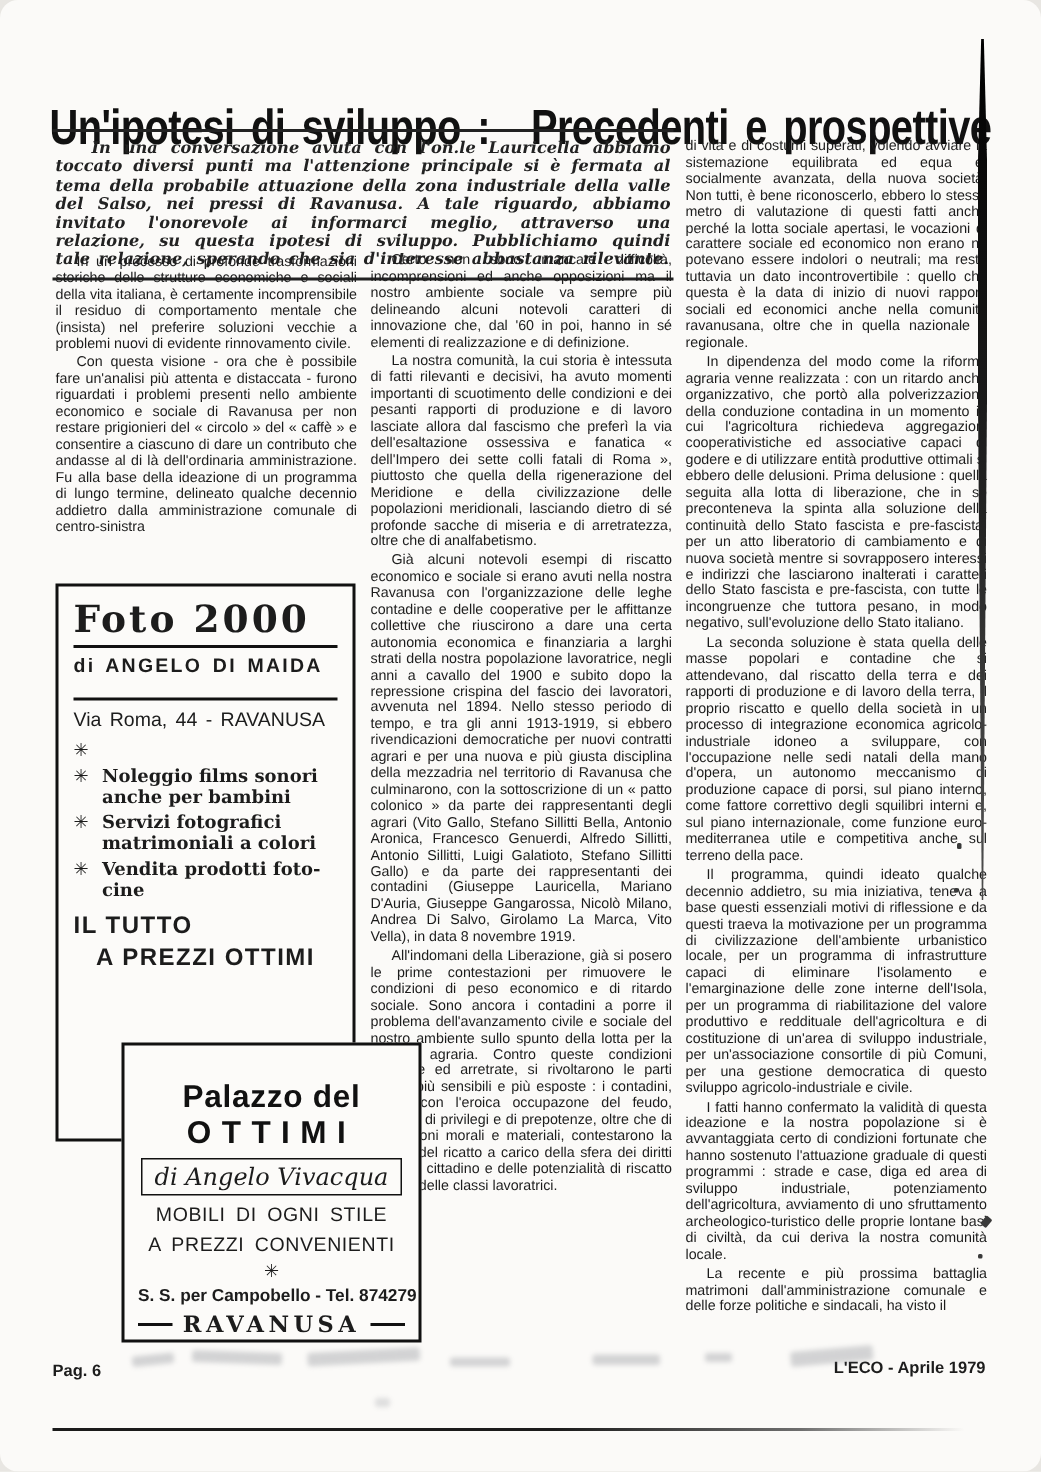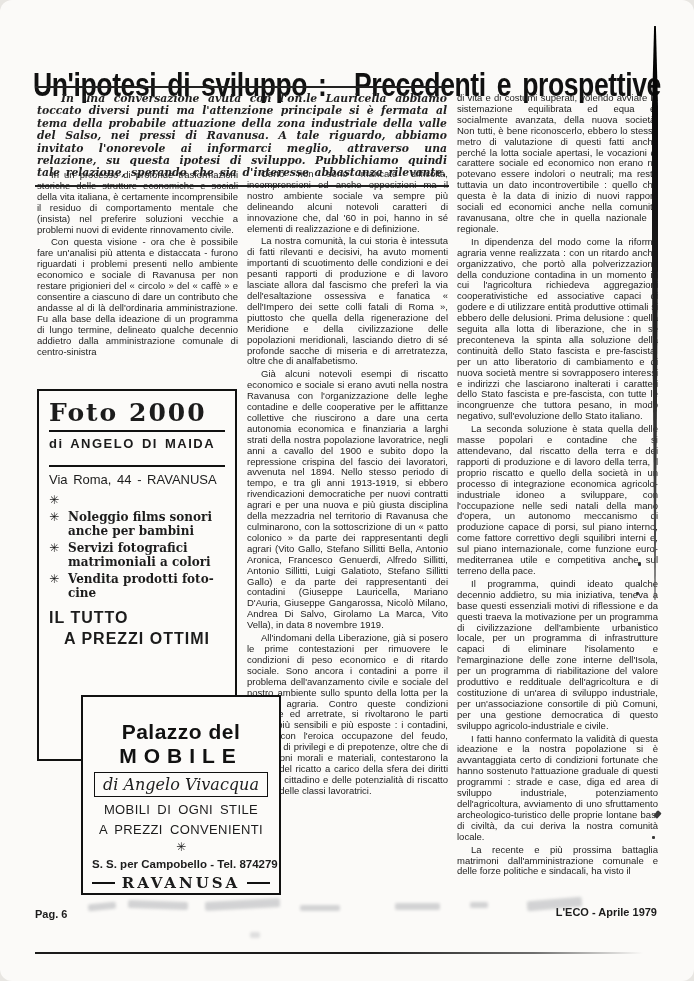--- a/index.html
+++ b/index.html
@@ -157,21 +157,21 @@
           <span class="star">✳</span>
           <span>Vendita prodotti foto-cine</span>
         </li>
       </ul>
     <div class="foto-tag1">IL TUTTO</div>
     <div class="foto-tag2">A PREZZI OTTIMI</div>
   </div>
 
   <div class="ad ad-palazzo">
     <div class="pal-t1">Palazzo del</div>
-    <div class="pal-t2">MOBILE</div>
+    <div class="pal-t2">OTTIMI</div>
     <div class="pal-owner">di Angelo Vivacqua</div>
     <div class="pal-line">MOBILI DI OGNI STILE</div>
     <div class="pal-line">A PREZZI CONVENIENTI</div>
     <div class="pal-star">✳</div>
     <div class="pal-addr">S. S. per Campobello - Tel. 874279</div>
     <div class="pal-city-row">
       <span class="dash"></span>
       <span class="pal-city">RAVANUSA</span>
       <span class="dash"></span>
     </div>

